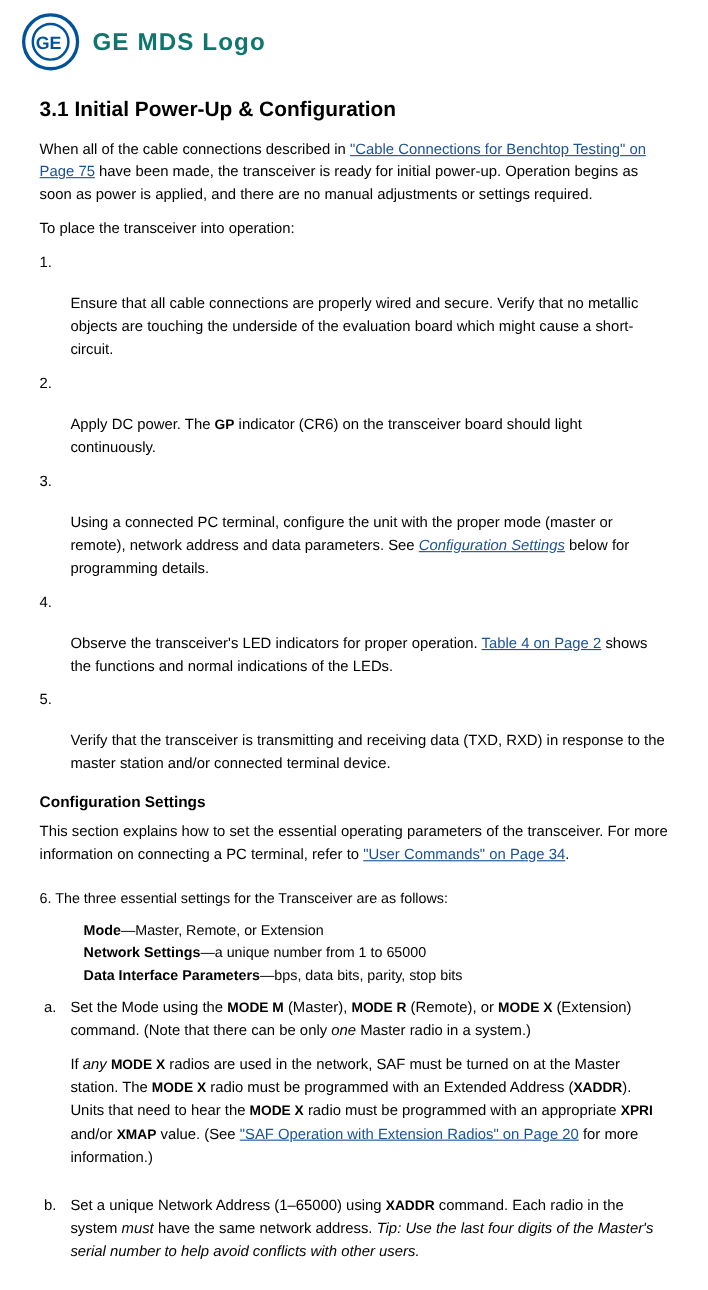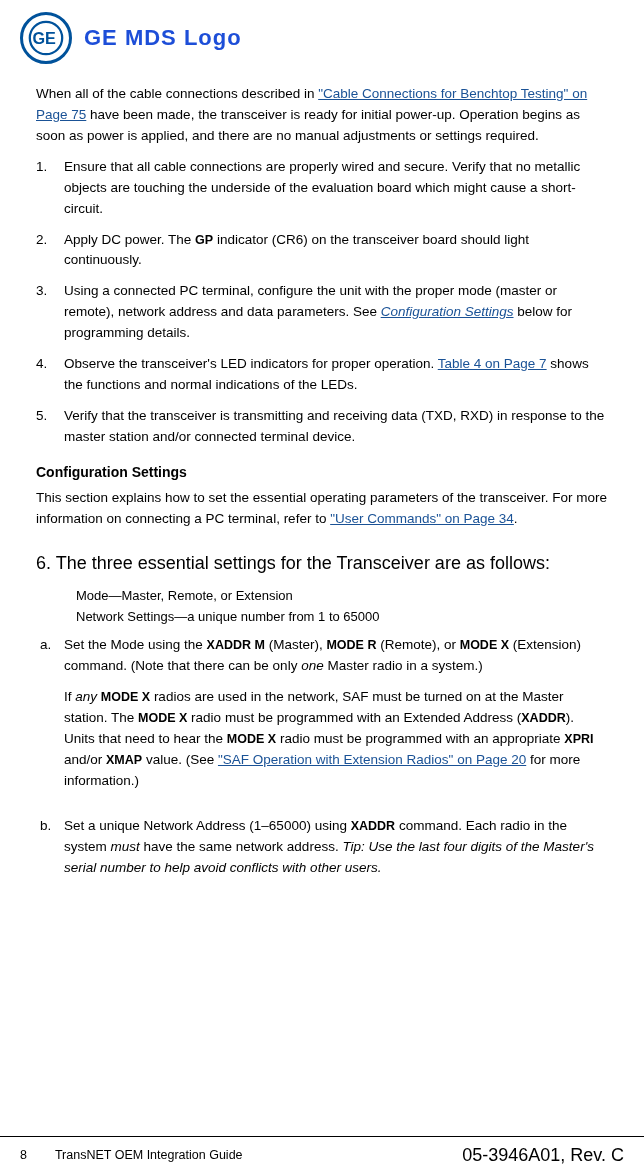--- a/index.html
+++ b/index.html
@@ -49,21 +49,21 @@
     }
 
     .logo-circle svg {
       width: 36px;
       height: 36px;
     }
 
     .logo-text {
       font-size: 22px;
       font-weight: bold;
-      color: #1d4ed8;
+      color: #0f766e;
       letter-spacing: 1px;
     }
 
     .content {
       padding: 10px 36px 10px 36px;
       flex: 1;
     }
 
     .section-title {
       font-size: 19px;
@@ -96,20 +96,21 @@
       line-height: 1.55;
     }
 
     .numbered-list li .num {
       min-width: 28px;
       font-weight: normal;
     }
 
     .numbered-list li .li-content {
       flex: 1;
+      margin-top: 37px;
     }
 
     .subsection-title {
       font-weight: bold;
       font-size: 14px;
       margin-top: 14px;
       margin-bottom: 6px;
     }
 
     .alpha-list {
@@ -134,21 +135,21 @@
       flex: 1;
     }
 
     .mode-block {
       margin: 8px 0 8px 40px;
       font-size: 13px;
       line-height: 1.6;
     }
 
     .mode-line strong {
-      font-weight: normal;
+      font-weight: bold;
       margin-top: 43px;
     }
 
     .mono {
       font-family: Liberation Sans, sans-serif;
       font-weight: bold;
       font-size: 12.5px;
     }
 
     .footer {
@@ -179,21 +180,21 @@
       font-size: 18px;
     }
 
     .para-gap {
       margin-bottom: 10px;
     }
 
     .num6 {
       margin-top: 20px;
       margin-bottom: 8px;
-      font-size: 18px;
+      font-size: 13px;
       line-height: 1.55;
     }
   </style>
 </head>
 <body>
 
 <div class="page-container">
 
   <div class="header">
     <div class="logo-circle">
@@ -203,74 +204,77 @@
         <circle cx="20" cy="20" r="18" fill="none" stroke="#00529b" stroke-width="2.5"></circle>
 
         <text x="5" y="27" font-size="18" font-weight="bold" fill="#00529b" font-family="Arial">GE</text>
       </svg>
     </div>
     <div class="logo-text">GE MDS Logo</div>
   </div>
 
   <div class="content">
 
+    <div class="section-title">3.1   Initial Power-Up &amp; Configuration</div>
 
     <p class="body-text para-gap">
       <span>When all of the cable connections described in </span><span class="link">"Cable Connections for Benchtop Testing" on Page 75</span><span> have been made, the transceiver is ready for initial power-up. Operation begins as soon as power is applied, and there are no manual adjustments or settings required.</span>
     </p>
 
+    <p class="body-text para-gap">To place the transceiver into operation:</p>
 
     <ol class="numbered-list">
 
       <li>
         <span class="num">1.</span>
         <span class="li-content">Ensure that all cable connections are properly wired and secure. Verify that no metallic objects are touching the underside of the evaluation board which might cause a short-circuit.</span>
       </li>
 
       <li>
         <span class="num">2.</span>
         <span class="li-content">Apply DC power. The <span class="mono">GP</span> indicator (CR6) on the transceiver board should light continuously.</span>
       </li>
 
       <li>
         <span class="num">3.</span>
         <span class="li-content">Using a connected PC terminal, configure the unit with the proper mode (master or remote), network address and data parameters. See <span class="link"><em>Configuration Settings</em></span> below for programming details.</span>
       </li>
 
       <li>
         <span class="num">4.</span>
-        <span class="li-content">Observe the transceiver's LED indicators for proper operation. <span class="link">Table 4 on Page 7</span> shows the functions and normal indications of the LEDs.</span>
+        <span class="li-content">Observe the transceiver's LED indicators for proper operation. <span class="link">Table 4 on Page 2</span> shows the functions and normal indications of the LEDs.</span>
       </li>
 
       <li>
         <span class="num">5.</span>
         <span class="li-content">Verify that the transceiver is transmitting and receiving data (TXD, RXD) in response to the master station and/or connected terminal device.</span>
       </li>
 
     </ol>
 
     <div class="subsection-title">Configuration Settings</div>
 
     <p class="body-text para-gap">
       <span>This section explains how to set the essential operating parameters of the transceiver. For more information on connecting a PC terminal, refer to </span><span class="link">"User Commands" on Page 34</span><span>.</span>
     </p>
 
     <p class="body-text num6">6.  The three essential settings for the Transceiver are as follows:</p>
 
     <div class="mode-block">
       <div class="mode-line"><strong>Mode</strong>—Master, Remote, or Extension</div>
       <div class="mode-line"><strong>Network Settings</strong>—a unique number from 1 to 65000</div>
+      <div class="mode-line"><strong>Data Interface Parameters</strong>—bps, data bits, parity, stop bits</div>
     </div>
 
     <ul class="alpha-list">
 
       <li>
         <span class="alpha">a.</span>
         <span class="li-content">
-          <p class="body-text para-gap">Set the Mode using the <span class="mono">XADDR M</span> (Master), <span class="mono">MODE R</span> (Remote), or <span class="mono">MODE X</span> (Extension) command. (Note that there can be only <em>one</em> Master radio in a system.)</p>
+          <p class="body-text para-gap">Set the Mode using the <span class="mono">MODE M</span> (Master), <span class="mono">MODE R</span> (Remote), or <span class="mono">MODE X</span> (Extension) command. (Note that there can be only <em>one</em> Master radio in a system.)</p>
           <p class="body-text">If <em>any</em> <span class="mono">MODE X</span> radios are used in the network, SAF must be turned on at the Master station. The <span class="mono">MODE X</span> radio must be programmed with an Extended Address (<span class="mono">XADDR</span>). Units that need to hear the <span class="mono">MODE X</span> radio must be programmed with an appropriate <span class="mono">XPRI</span> and/or <span class="mono">XMAP</span> value. (See <span class="link">"SAF Operation with Extension Radios" on Page 20</span> for more information.)</p>
         </span>
       </li>
 
       <li>
         <span class="alpha">b.</span>
         <span class="li-content">
           <p class="body-text">Set a unique Network Address (1–65000) using <span class="mono">XADDR</span> command. Each radio in the system <em>must</em> have the same network address. <em>Tip: Use the last four digits of the Master's serial number to help avoid conflicts with other users.</em></p>
         </span>
       </li>

